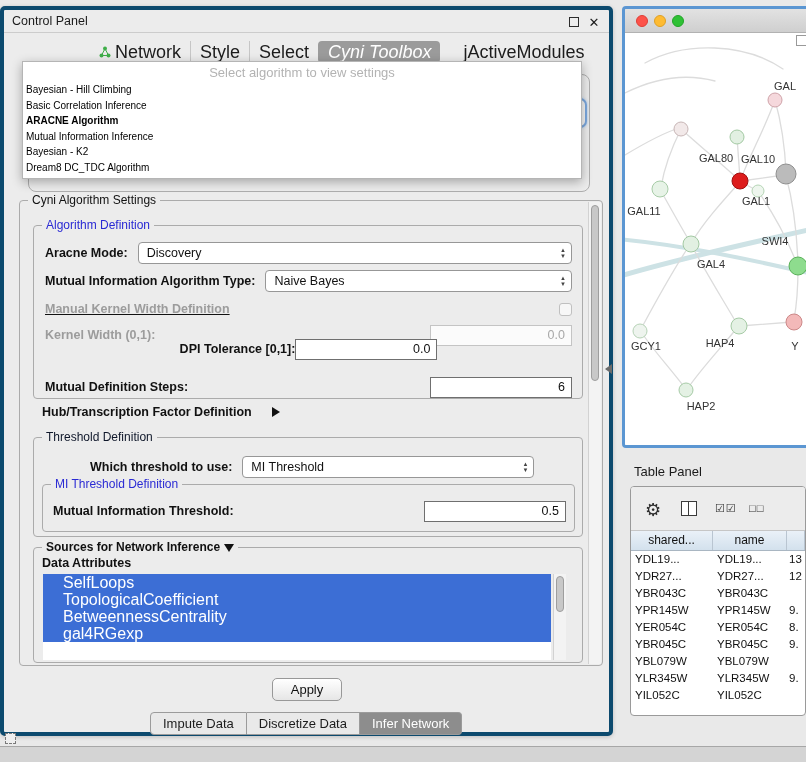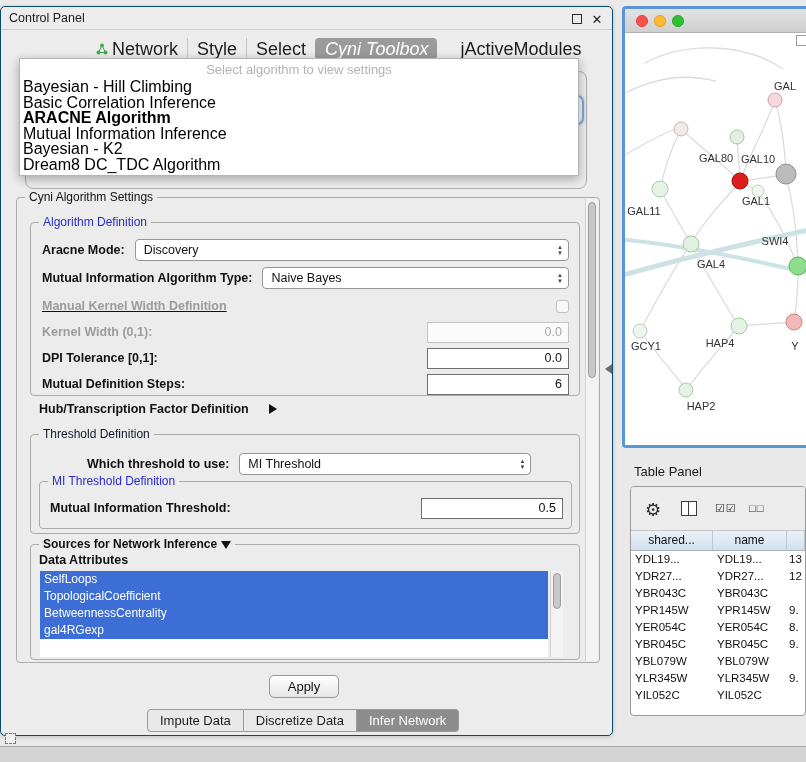--- a/index.html
+++ b/index.html
@@ -9,21 +9,21 @@
     background: #e9e9e9;
     font-family: "Liberation Sans", "DejaVu Sans", sans-serif;
     font-size: 13px;
     color: #111;
     overflow: hidden;
   }
 
   
   .cp {
     position:absolute; left:0; top:6px; width:613px; height:730px;
-    background:#ececec; border:1px solid #0c4a6e; border-radius:5px;
+    background:#ececec; border:4px solid #0c4a6e; border-radius:5px;
     box-shadow:0 1px 4px rgba(0,0,0,.18);
   }
   .cp-titlebar { position:absolute; left:0; top:0; right:0; height:23px; border-bottom:1px solid #cccccc; }
   .cp-title { position:absolute; left:8px; top:4px; font-size:12.5px; color:#1b1b1b; }
   .win-btn { position:absolute; top:5px; width:14px; height:14px; display:flex; align-items:center; justify-content:center; cursor:default; }
   .win-float { right:28px; }
   .win-float::before { content:""; width:8px; height:8px; border:1.6px solid #2c2c2c; display:block; }
   .win-close { right:8px; font-weight:bold; color:#1c1c1c; font-size:13px; }
   .win-close::before { content:"✕"; }
 
@@ -38,21 +38,21 @@
   .ghost-group { position:absolute; left:24px; top:64px; width:562px; height:118px; border:1px solid #aeaeae; border-radius:8px; }
   .ghost-combo { position:absolute; left:552px; top:88px; width:31px; height:30px; border:2px solid #7ba7dd; border-radius:7px; box-shadow:0 0 3px #9cc0ea; background:#f4f4f4; }
 
   
   .algo-popup {
     position:absolute; left:18px; top:51px; width:560px; z-index:40;
     background:#ffffff; border:1px solid #b5b5b5; box-shadow:0 3px 10px rgba(0,0,0,.30);
     padding:1px 0 3px 0;
   }
   .popup-placeholder { height:19px; line-height:19px; text-align:center; color:#b3b3b3; font-size:13px; }
-  .popup-item { height:15.5px; line-height:15.5px; padding-left:3px; font-size:16px; color:#000; white-space:nowrap; }
+  .popup-item { height:15.5px; line-height:15.5px; padding-left:3px; font-size:10px; color:#000; white-space:nowrap; }
   .popup-item.selected { font-weight:bold; }
 
   
   .chip { position:absolute; top:-8px; left:8px; background:#ececec; padding:0 4px; font-size:12px; white-space:nowrap; }
   .group { position:absolute; border:1px solid #ababab; border-radius:4px; }
   .settings-group { left:15px; top:190px; width:584px; height:466px; }
   .chip.black { color:#111; }
   .chip.blue  { color:#2a2ad4; }
   .chip.green { color:#0f172a; }
   .chip.bold  { font-weight:bold; }
@@ -90,21 +90,21 @@
 
   .thr-group { left:13px; top:236px; width:550px; height:100px; }
   .which-row { position:absolute; left:56px; top:18px; height:22px; display:flex; align-items:center; }
   .which-row .combo { width:292px; margin-left:10px; }
   .mi-group { left:8px; top:46px; width:533px; height:48px; }
   .mi-row { position:absolute; left:10px; right:8px; top:15px; height:22px; display:flex; align-items:center; justify-content:space-between; }
 
   .src-group { left:13px; top:346px; width:550px; height:116px; }
   .attrs-label { position:absolute; left:8px; top:8px; font-weight:bold; font-size:12.5px; }
   .attr-list { position:absolute; left:9px; top:26px; width:508px; height:86px; background:#ffffff; overflow:hidden; }
-  .attr-item { height:17px; line-height:17px; background:#3c6ed5; color:#ffffff; font-size:12px; padding-left:4px; white-space:nowrap; }
+  .attr-item { height:17px; line-height:17px; background:#3c6ed5; color:#ffffff; font-size:16px; padding-left:20px; white-space:nowrap; }
   .attr-scroll { left:519px; top:26px; width:13px; height:86px; }
   .attr-scroll .thumb { top:2px; height:36px; }
 
   .apply-btn {
     position:absolute; left:268px; top:668px; width:70px; height:23px;
     border:1px solid #989898; border-radius:5px;
     background:linear-gradient(#ffffff,#e6e6e6);
     font-size:13px; color:#111; display:flex; align-items:center; justify-content:center;
   }
 
@@ -244,21 +244,21 @@
       <div class="frow spread" style="top:72px;text-decoration:underline;">
         <span class="blabel disabled">Manual Kernel Width Definition</span>
         <span class="checkbox"></span>
       </div>
 
       <div class="frow spread" style="top:98px;">
         <span class="blabel disabled">Kernel Width (0,1):</span>
         <div class="field disabled">0.0</div>
       </div>
 
-      <div class="frow spread" style="top:124px;">
+      <div class="frow spread" style="top:112px;justify-content:center;">
         <span class="blabel">DPI Tolerance [0,1]:</span>
         <div class="field">0.0</div>
       </div>
 
       <div class="frow spread" style="top:150px;">
         <span class="blabel">Mutual Definition Steps:</span>
         <div class="field">6</div>
       </div>
     </div>
 

